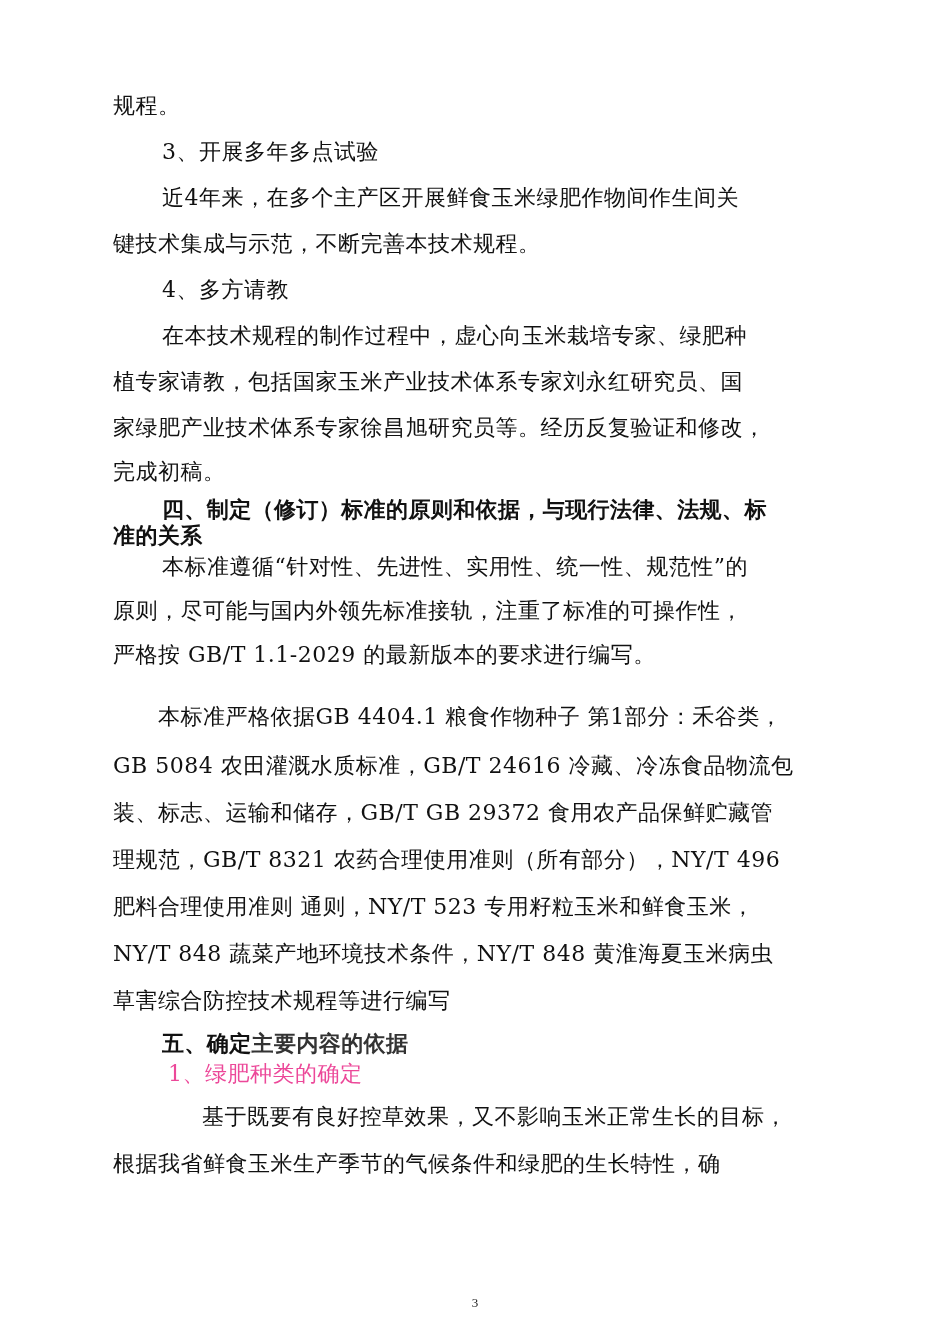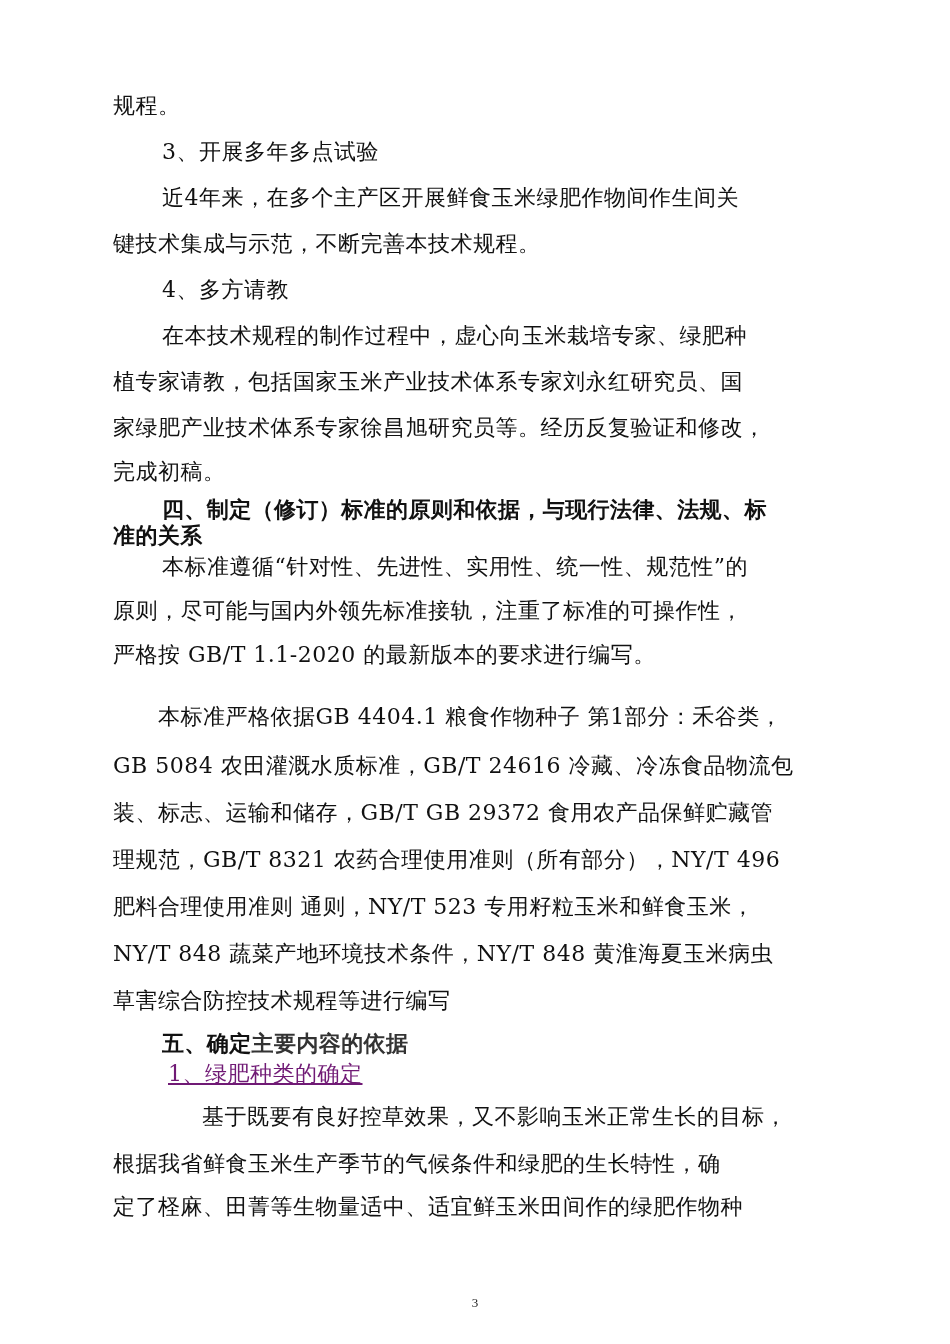--- a/index.html
+++ b/index.html
@@ -32,21 +32,21 @@
     }
     .indent { left: 162px; }
     .indent2 { left: 158px; text-align: center; }
     .heading {
       font-family: "DejaVu Sans", "Liberation Sans", sans-serif;
       font-weight: bold;
       font-size: 22px;
       letter-spacing: 0.4px;
     }
     .heading .soft { color: #333333; }
-    .gray { color: #701a75; text-decoration: underline; }
+    .gray { color: #ec4899; }
     .page-number {
       position: absolute;
       left: 0;
       width: 950px;
       top: 1295px;
       text-align: center;
       font-family: "Liberation Serif", serif;
       font-size: 13px;
       color: #222;
     }
@@ -68,33 +68,32 @@
   <div class="line indent" style="top:322px;">在本技术规程的制作过程中，虚心向玉米栽培专家、绿肥种</div>
   <div class="line" style="top:368px;">植专家请教，包括国家玉米产业技术体系专家刘永红研究员、国</div>
   <div class="line" style="top:414px;">家绿肥产业技术体系专家徐昌旭研究员等。经历反复验证和修改，</div>
   <div class="line" style="top:458px;">完成初稿。</div>
 
   <div class="line indent heading" style="top:496px;">四、制定（修订）标准的原则和依据，与现行法律、法规、标</div>
   <div class="line heading" style="top:522px;">准的关系</div>
 
   <div class="line indent" style="top:553px;">本标准遵循“针对性、先进性、实用性、统一性、规范性”的</div>
   <div class="line" style="top:597px;">原则，尽可能与国内外领先标准接轨，注重了标准的可操作性，</div>
-  <div class="line" style="top:641px;">严格按  GB/T  1.1-2020  的最新版本的要求进行编写。</div>
+  <div class="line" style="top:641px;">严格按  GB/T  1.1-2029  的最新版本的要求进行编写。</div>
 
   <div class="line indent2" style="top:703px;">本标准严格依据GB 4404.1 粮食作物种子 第1部分：禾谷类，</div>
   <div class="line" style="top:752px;">GB 5084 农田灌溉水质标准，GB/T 24616 冷藏、冷冻食品物流包</div>
   <div class="line" style="top:799px;">装、标志、运输和储存，GB/T GB 29372 食用农产品保鲜贮藏管</div>
   <div class="line" style="top:846px;">理规范，GB/T 8321 农药合理使用准则（所有部分），NY/T 496</div>
   <div class="line" style="top:893px;">肥料合理使用准则 通则，NY/T 523 专用籽粒玉米和鲜食玉米，</div>
   <div class="line" style="top:940px;">NY/T 848 蔬菜产地环境技术条件，NY/T 848 黄淮海夏玉米病虫</div>
   <div class="line" style="top:987px;">草害综合防控技术规程等进行编写</div>
 
   <div class="line indent heading" style="top:1030px;">
     <span>五、确定</span><span class="soft">主要内容的依据</span>
   </div>
   <div class="line indent gray" style="top:1060px; left:168px;">1、绿肥种类的确定</div>
 
   <div class="line indent2" style="top:1103px;margin-left:44px;">基于既要有良好控草效果，又不影响玉米正常生长的目标，</div>
   <div class="line" style="top:1150px;">根据我省鲜食玉米生产季节的气候条件和绿肥的生长特性，确</div>
-  <div class="line" style="top:1193px;">定了柽麻、田菁等生物量适中、适宜鲜玉米田间作的绿肥作物种</div>
 
   <div class="page-number">3</div>
 </div>
 
 </body></html>

